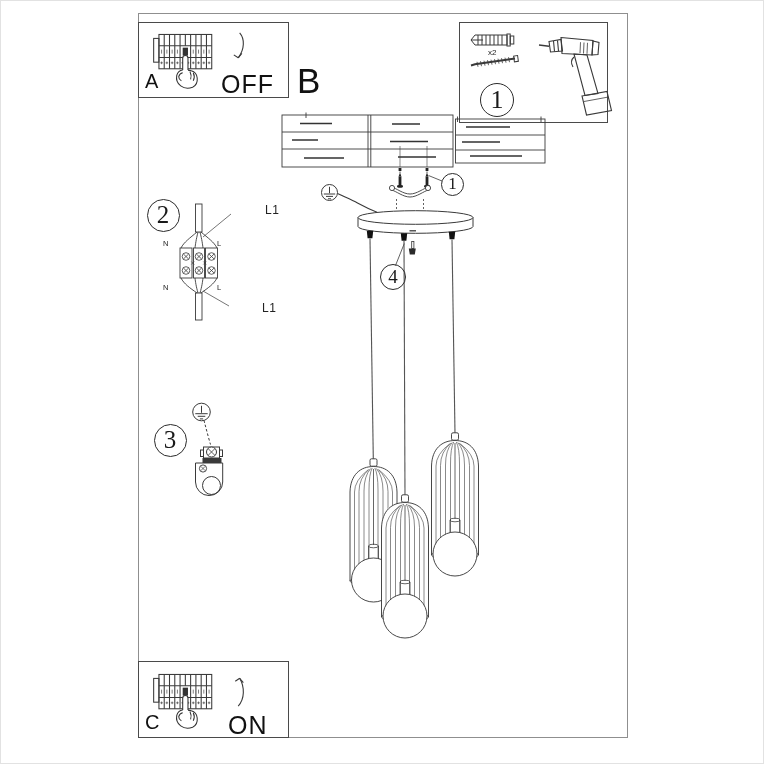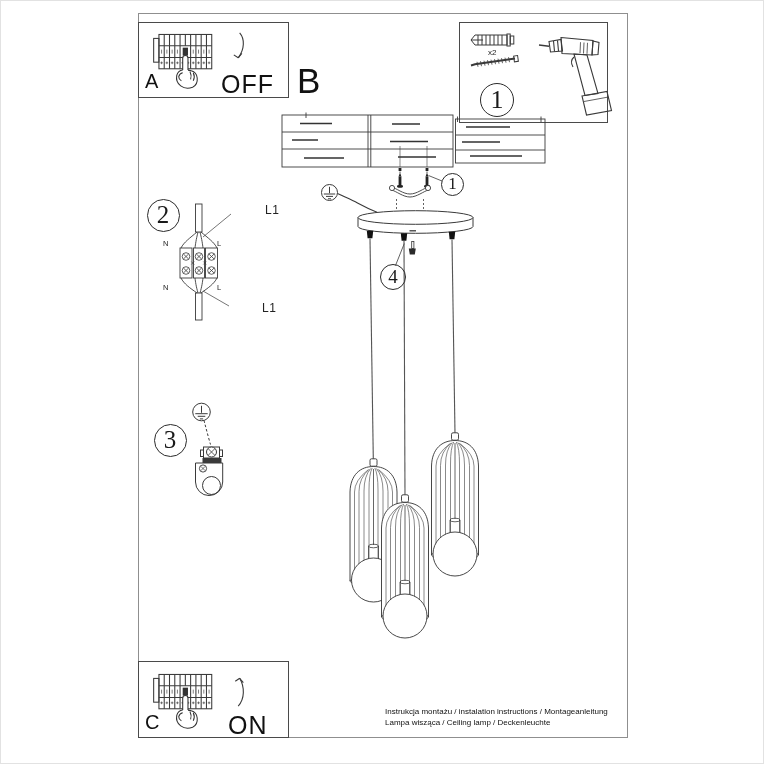--- a/index.html
+++ b/index.html
@@ -291,18 +291,14 @@
     <g>
       <rect x="202.5" y="458" width="19" height="5" fill="#3a3a3a"></rect>
       <path d="M195.5,463 V482 A13.6,13.6 0 0 0 222.7,482 V463 Z" fill="#fff" stroke="#3a3a3a" stroke-width="1"></path>
       <circle cx="203" cy="468.5" r="3.6" class="s" stroke-width=".9"></circle>
       <path d="M200.8,466.3 l4.4,4.4 M205.2,466.3 l-4.4,4.4" class="s" stroke-width=".7"></path>
       <circle cx="211.5" cy="485.5" r="9" class="s" stroke-width="1"></circle>
     </g>
   </svg>
   <div class="callout" style="left:153.5px;top:423.5px;width:33px;height:33px;font-size:25px;">3</div>
 
-  <div id="footer">
-    <div>Instrukcja montażu / instalation instructions / Montageanleitung</div>
-    <div>Lampa wisząca / Ceiling lamp / Deckenleuchte</div>
-  </div>
 
 </div>
 
 </body></html>

